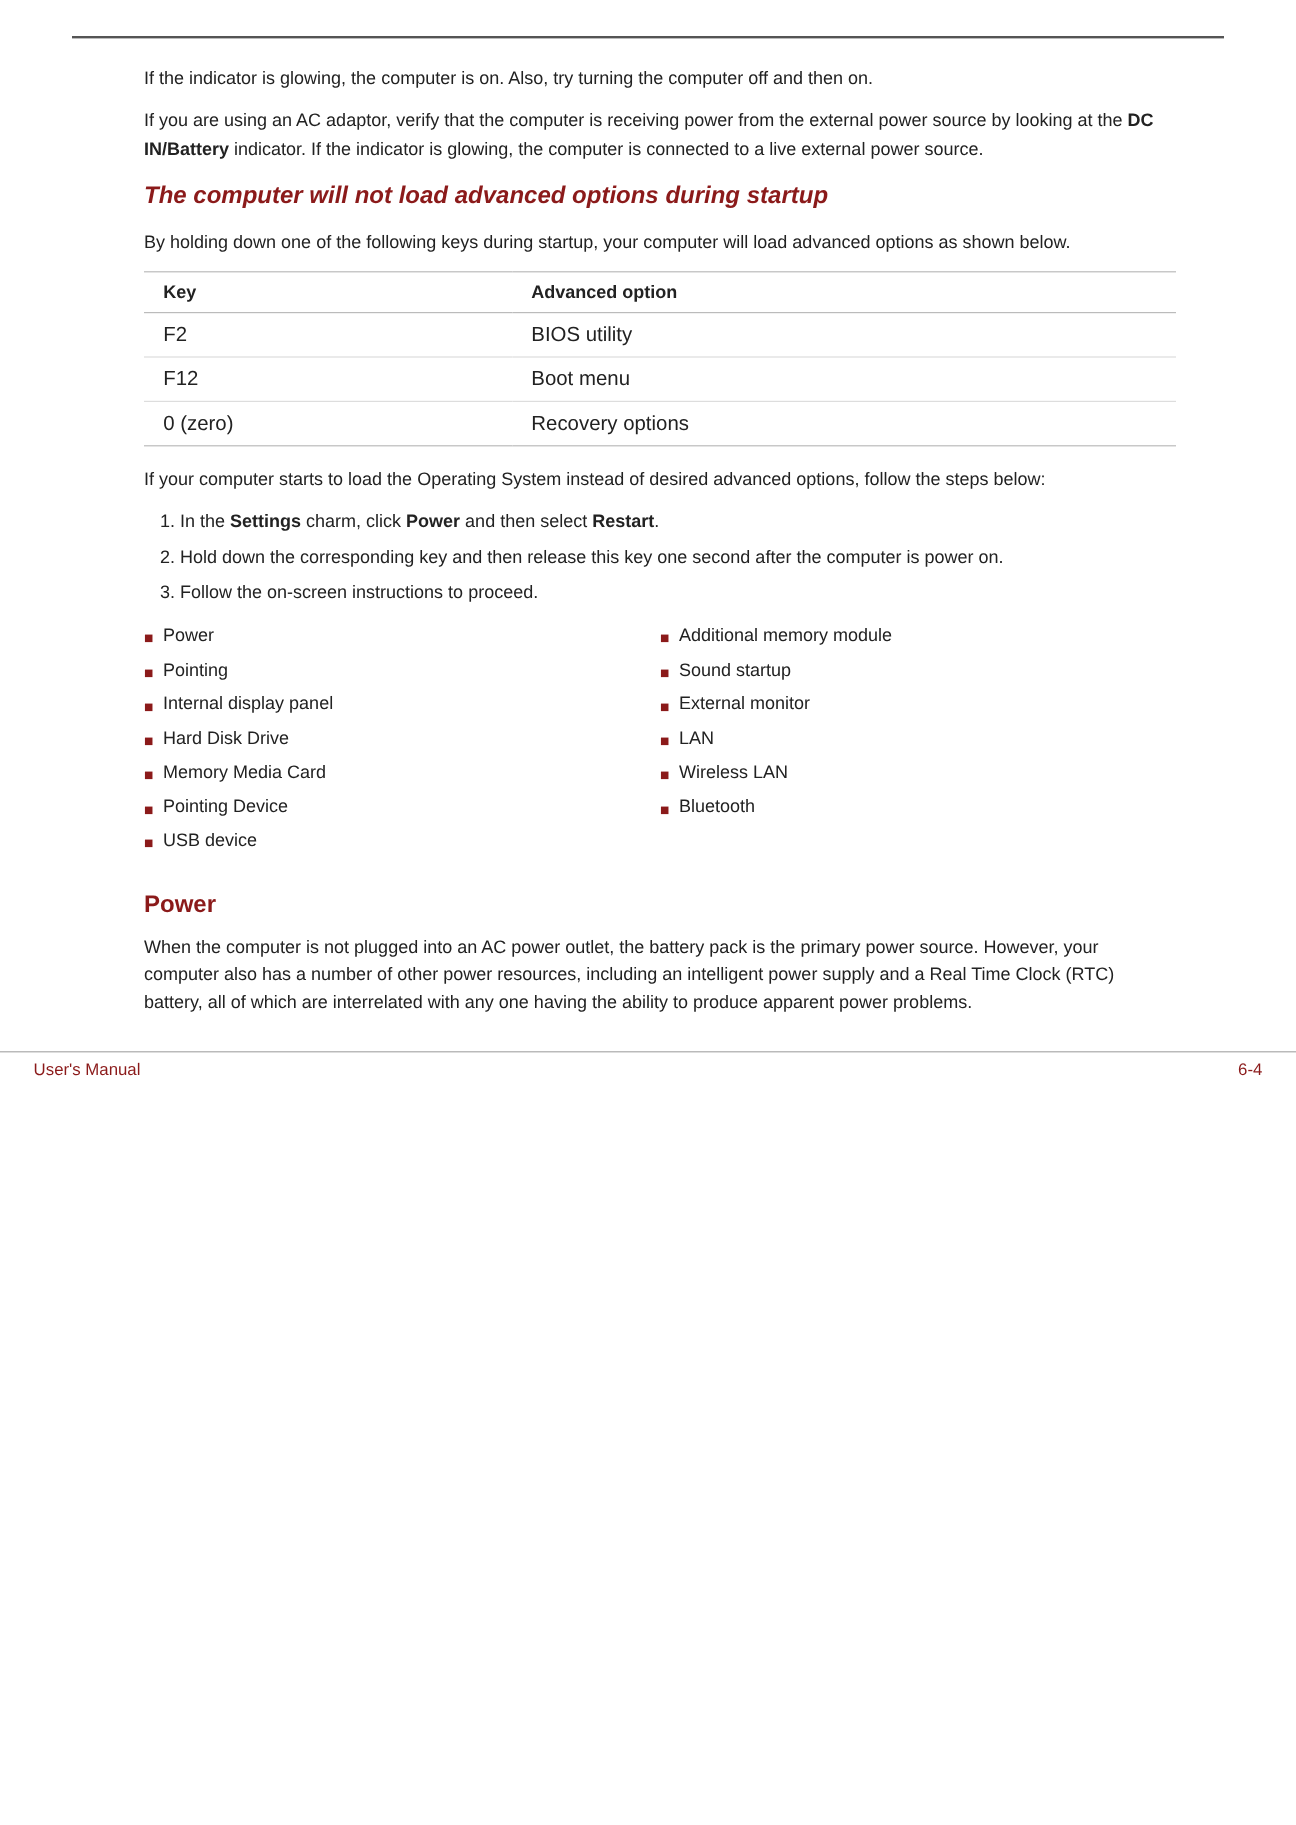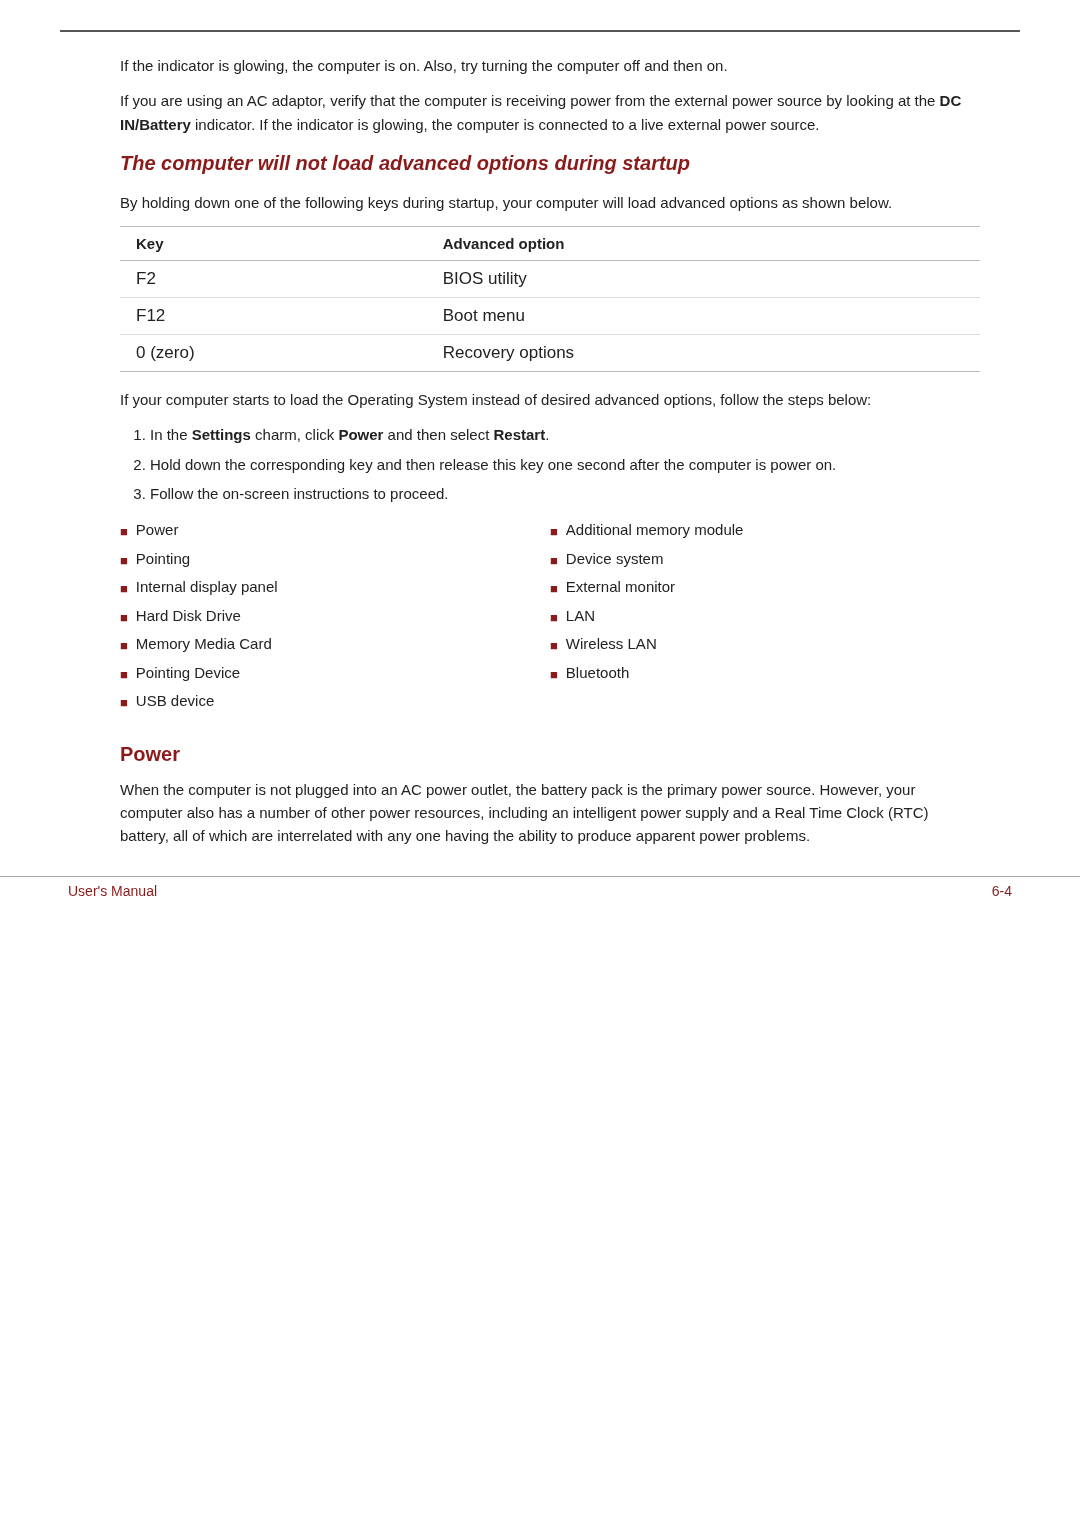--- a/index.html
+++ b/index.html
@@ -123,21 +123,21 @@
       flex-shrink: 0;
     }
 
     .footer {
       position: absolute;
       bottom: 20px;
       left: 0;
       right: 0;
       display: flex;
       justify-content: space-between;
-      padding: 0 68px;
+      padding: 0 28px;
       color: #8b1a1a;
       font-size: 14px;
       border-top: 1px solid #aaa;
       padding-top: 6px;
     }
   </style>
 </head>
 <body>
 
 <div class="page">
@@ -220,21 +220,21 @@
             <span>USB device</span>
           </li>
       </ul>
       <ul class="bullet-col">
         <li>
             <span class="bullet-icon">■</span>
             <span>Additional memory module</span>
           </li>
         <li>
             <span class="bullet-icon">■</span>
-            <span>Device system</span>
+            <span>Sound startup</span>
           </li>
         <li>
             <span class="bullet-icon">■</span>
             <span>External monitor</span>
           </li>
         <li>
             <span class="bullet-icon">■</span>
             <span>LAN</span>
           </li>
         <li>

